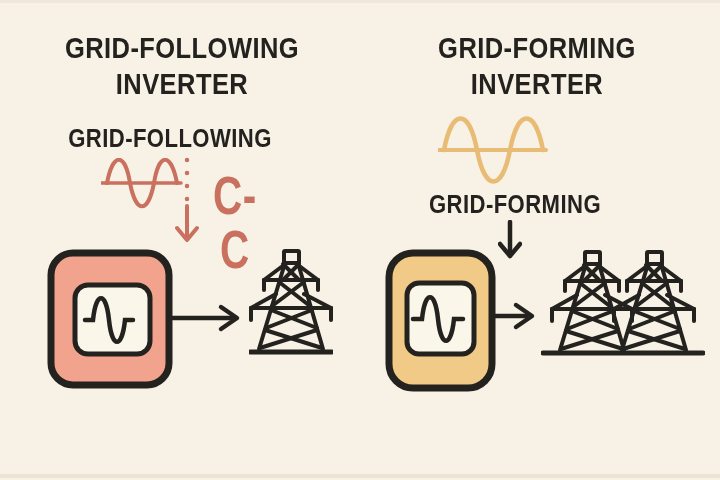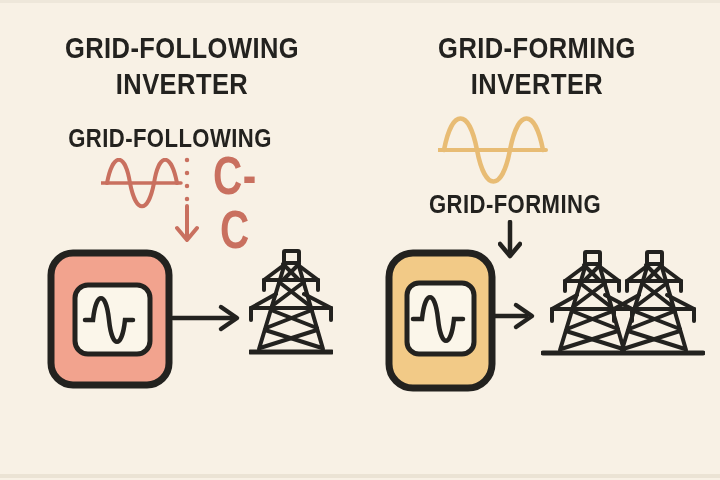--- a/index.html
+++ b/index.html
@@ -82,21 +82,21 @@
 
     <svg class="abs" style="left:101px;top:158px;" width="82" height="52" viewBox="0 0 82 52">
       <path class="left-accent-stroke" stroke-width="3.5" stroke-linecap="round" d="M0,25 H80"></path>
       <path class="left-accent-stroke" stroke-width="4" stroke-linecap="round" d="M6,25 C12,-6 24,-6 29,25 C35,56 47,56 53,25 C58,-6 70,-6 76,25"></path>
     </svg>
 
     <svg class="abs" style="left:180px;top:156px;" width="14" height="54" viewBox="0 0 14 54">
       <path class="left-accent-stroke" stroke-width="4.5" stroke-linecap="round" stroke-dasharray="0,13" d="M7,4 V50"></path>
     </svg>
 
-    <div class="abs coupling" style="left:190px;top:148px;">
+    <div class="abs coupling" style="left:190px;top:168px;">
       <span class="condensed" style="transform:scaleX(.75);">C-C</span>
     </div>
 
     <svg class="abs" style="left:175px;top:204px;" width="24" height="48" viewBox="0 0 24 48">
       <path class="left-accent-stroke" stroke-width="4" stroke-linecap="round" d="M12,2 V34"></path>
       <path class="left-accent-stroke" stroke-width="4" stroke-linecap="round" stroke-linejoin="round" d="M2,24 L12,36 L22,24"></path>
     </svg>
 
     <svg class="abs" style="left:47px;top:249px;" width="126" height="140" viewBox="0 0 126 140">
       <rect class="left-fill ink-stroke" style="fill:var(--left-fill,#f2a38e);" x="4" y="4" width="118" height="132" rx="22" stroke-width="7"></rect>

